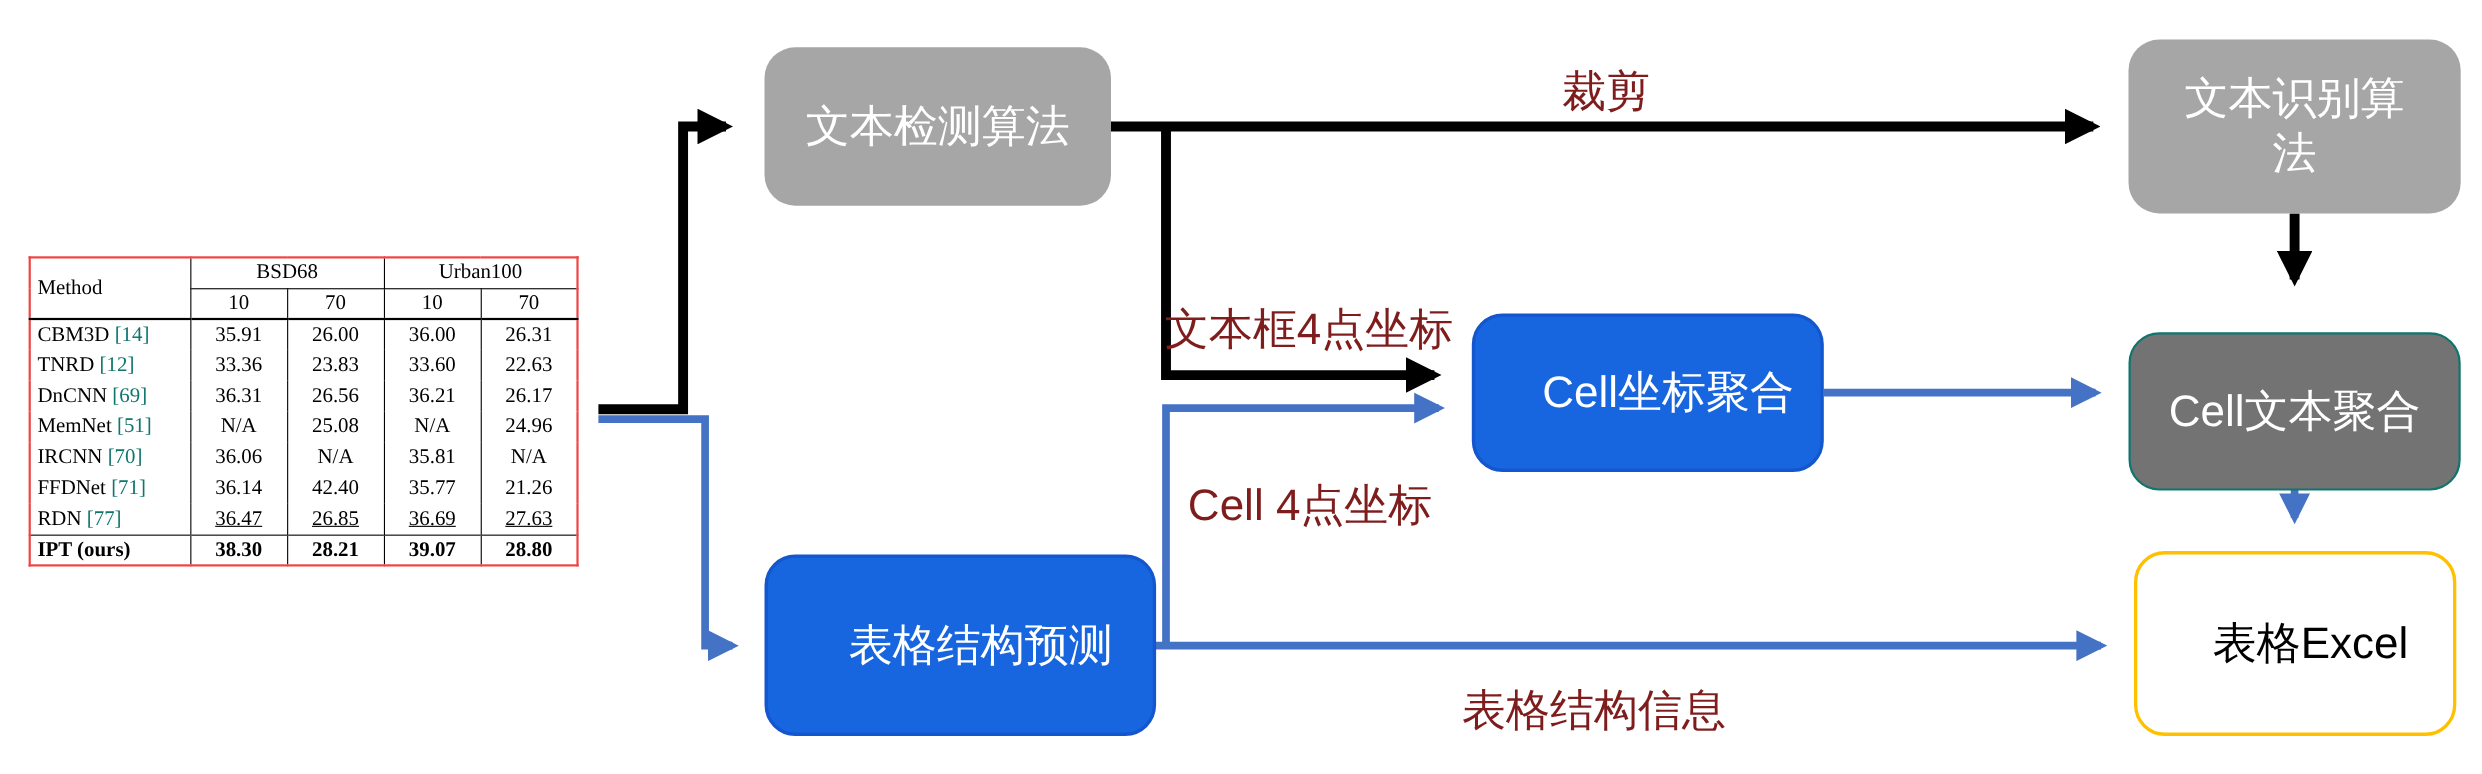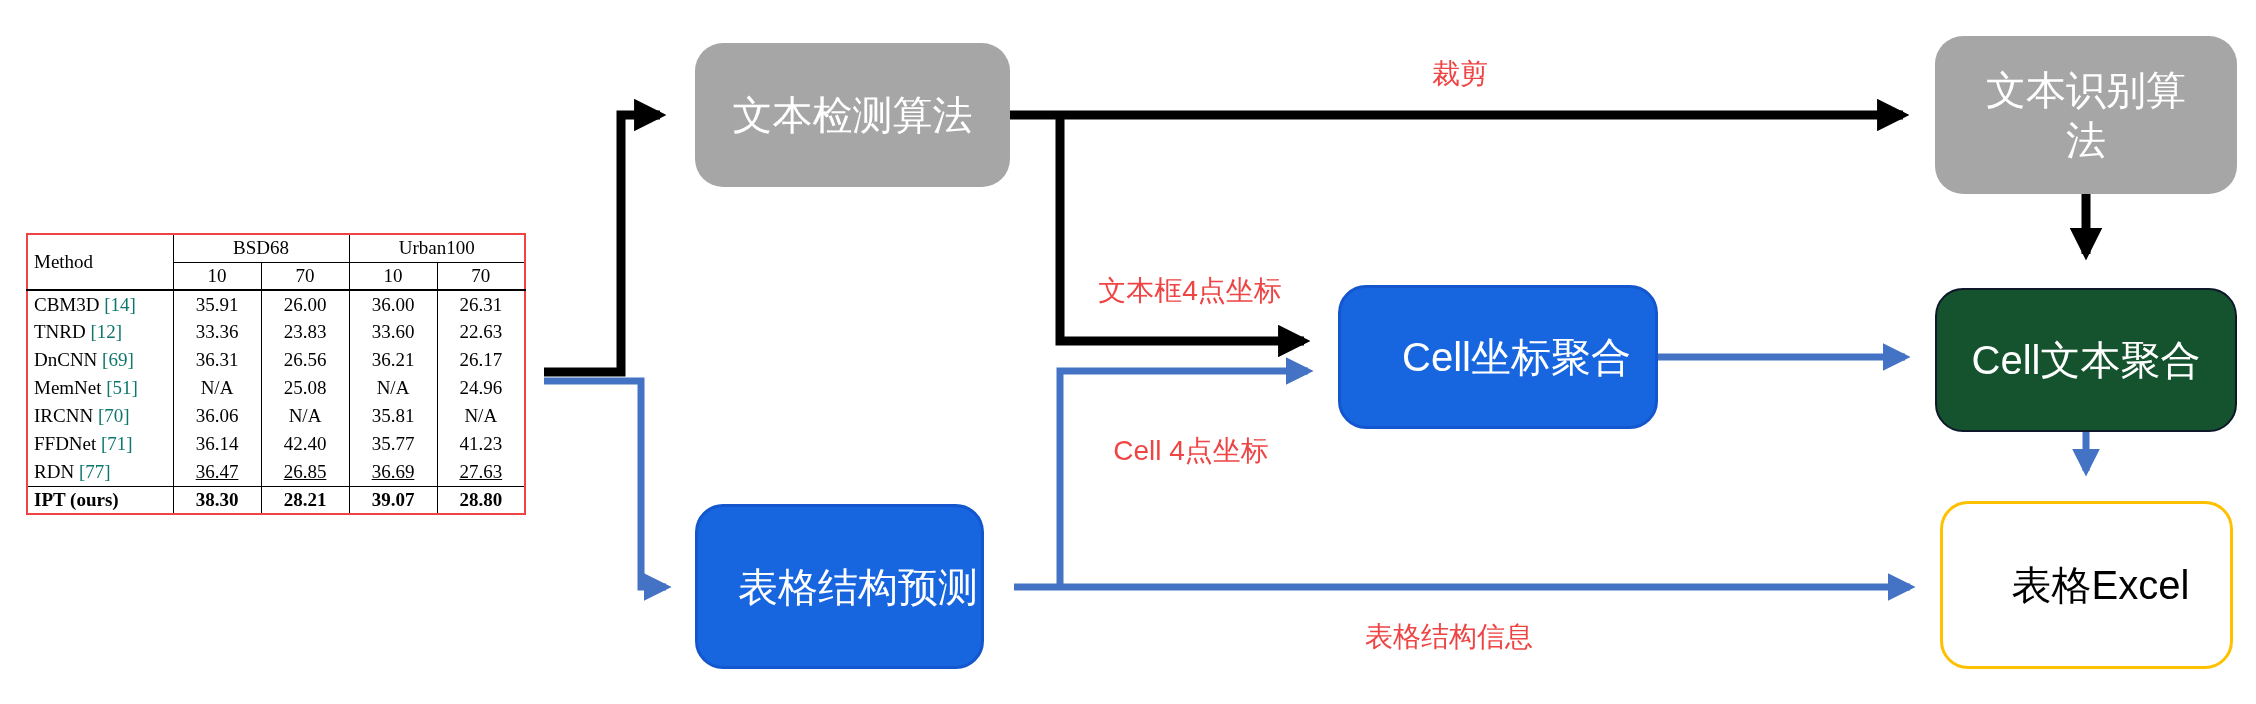--- a/index.html
+++ b/index.html
@@ -21,35 +21,35 @@
   .node {
     position: absolute;
     display: flex; align-items: center; justify-content: center;
     text-align: center;
     border-radius: 28px;
     font-size: 40px; line-height: 1.25;
     color: #ffffff;
   }
   .node.gray   { background: #a6a6a6; }
   .node.blue   { background: #1766df; border: 3px solid #1356cd; padding-left: 37px; }
-  .node.orange { background: #14532d; border: 2px solid #0f172a; }
+  .node.orange { background: #737373; border: 2px solid #0f766e; margin-top: 14px; }
   .node.excel  { background: #ffffff; border: 3px solid #ffc000; color: #000000; padding-left: 28px; }
 
   #node-text-detection   { left: 695px;  top: 43px;  width: 315px; height: 144px; }
   #node-text-recognition { left: 1935px; top: 36px;  width: 302px; height: 158px; padding: 12px 42px; }
   #node-cell-coord       { left: 1338px; top: 285px; width: 320px; height: 144px; }
   #node-cell-text        { left: 1935px; top: 288px; width: 302px; height: 144px; }
-  #node-table-structure  { left: 695px;  top: 504px; width: 289px; height: 165px; }
+  #node-table-structure  { left: 695px;  top: 504px; width: 356px; height: 165px; }
   #node-table-excel      { left: 1940px; top: 501px; width: 293px; height: 168px; }
 
   
   .edge-label {
     position: absolute;
     transform: translateX(-50%);
-    font-size: 28px; color: #ef4444;
+    font-size: 40px; color: #7f1d1d;
     white-space: nowrap;
   }
   #label-crop           { left: 1460px; top: 55px;  }
   #label-textbox-coords { left: 1190px; top: 272px; }
   #label-cell-coords    { left: 1191px; top: 432px; }
   #label-structure-info { left: 1449px; top: 618px; }
 
   
   .paper-table {
     position: absolute; left: 26px; top: 233px;
@@ -149,21 +149,21 @@
         <td>36.06</td>
         <td>N/A</td>
         <td>35.81</td>
         <td>N/A</td>
       </tr>
       <tr>
         <td class="mcol"><span>FFDNet</span> <span class="cite">[71]</span></td>
         <td>36.14</td>
         <td>42.40</td>
         <td>35.77</td>
-        <td>41.23</td>
+        <td>21.26</td>
       </tr>
       <tr>
         <td class="mcol"><span>RDN</span> <span class="cite">[77]</span></td>
         <td class="uval">36.47</td>
         <td class="uval">26.85</td>
         <td class="uval">36.69</td>
         <td class="uval">27.63</td>
       </tr>
       <tr class="ipt">
         <td class="mcol"><span>IPT (ours)</span><span class="cite"></span></td>

